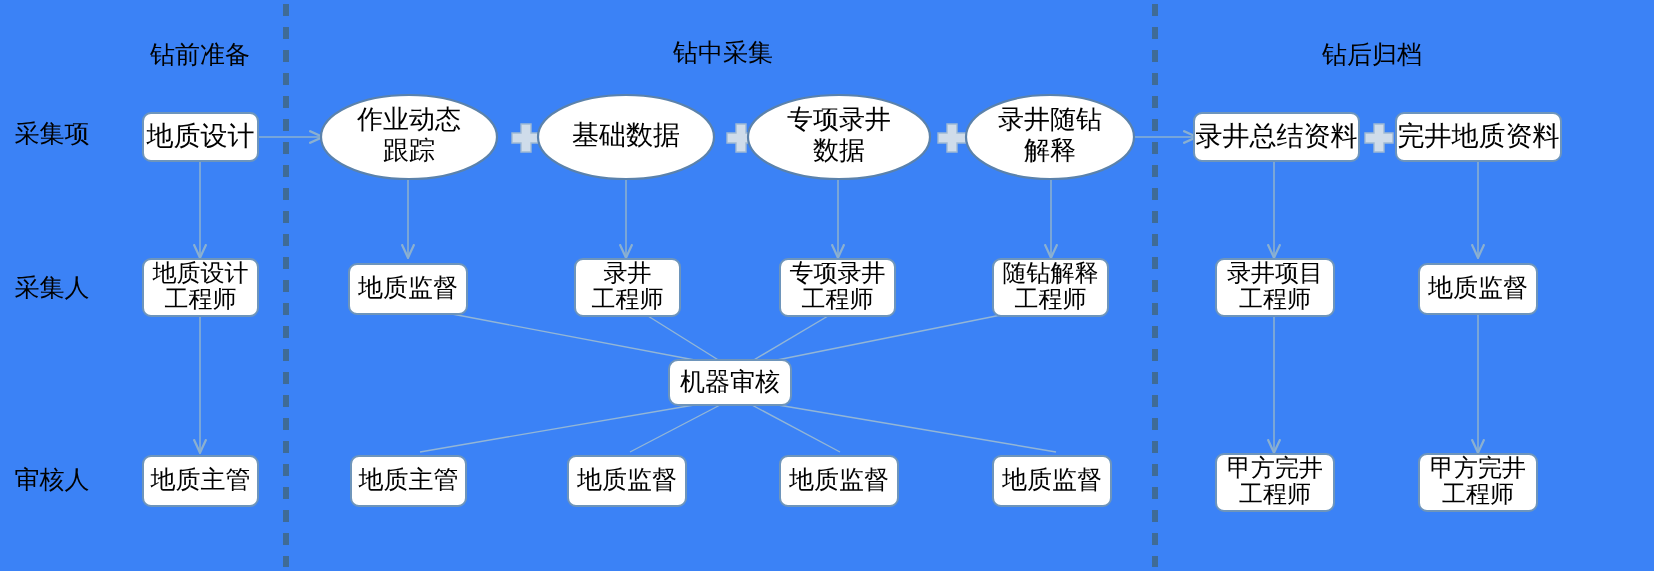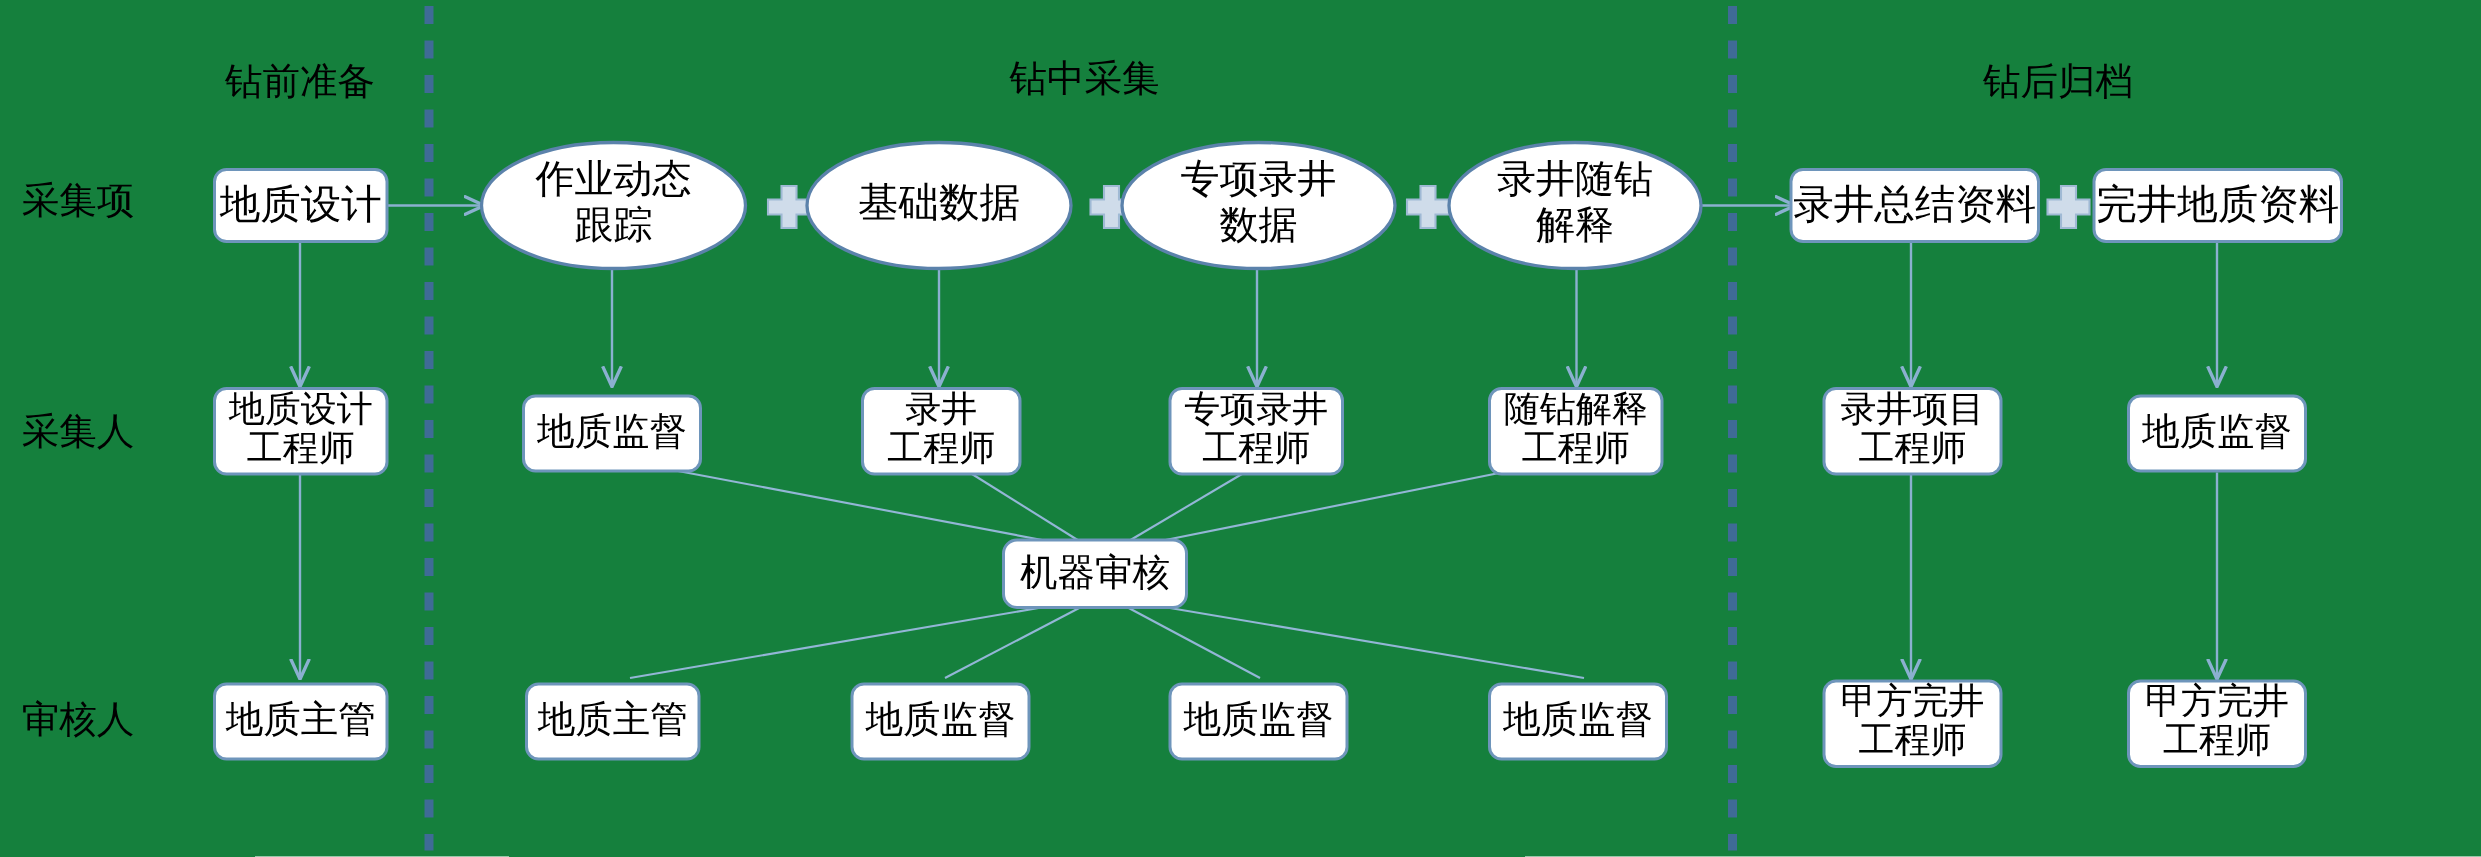--- a/index.html
+++ b/index.html
@@ -8,21 +8,21 @@
     padding: 0;
     background: #ffffff;
   }
   body {
     font-family: "Liberation Serif", "DejaVu Serif", serif;
   }
   #diagram-root {
     position: relative;
     width: 1654px;
     height: 571px;
-    background: #15803d;
+    background: #3b82f6;
     overflow: hidden;
   }
   svg.canvas {
     position: absolute;
     top: 0;
     left: 0;
     width: 1654px;
     height: 571px;
   }
   .node-text {

